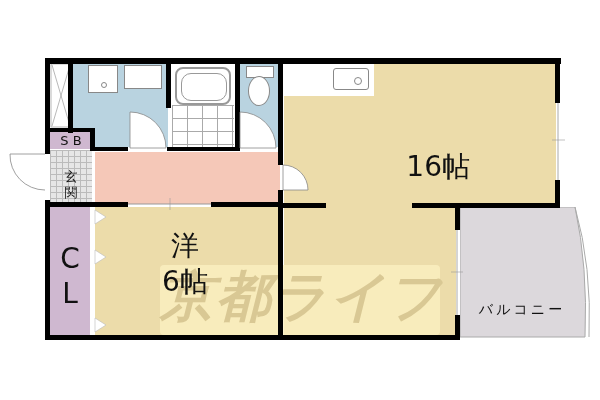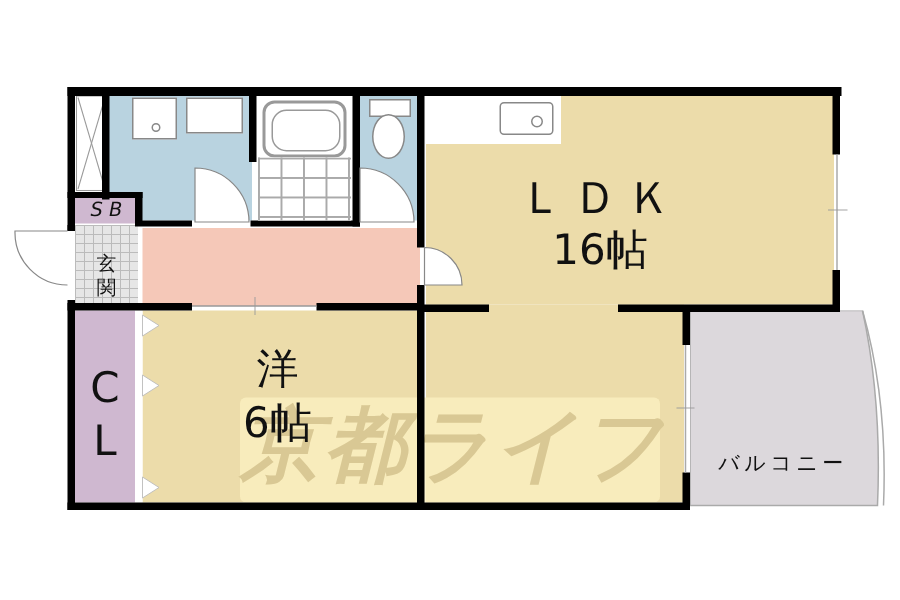--- a/index.html
+++ b/index.html
@@ -19,21 +19,21 @@
 
   <div class="abs" style="left:50px;top:63px;width:22px;height:65px;background:#fff;">
     <svg width="22" height="65" style="position:absolute;left:0;top:0">
       <line x1="2" y1="2" x2="20" y2="63" stroke="#999" stroke-width="0.7"></line>
       <line x1="20" y1="2" x2="2" y2="63" stroke="#999" stroke-width="0.7"></line>
       <rect x="1" y="1" width="20" height="63" fill="none" stroke="#999" stroke-width="0.7"></rect>
     </svg>
   </div>
 
   <div class="abs" style="left:50px;top:132px;width:42px;height:17px;background:#cfb8d0;"></div>
-  <div class="label" style="left:50px;top:134px;width:42px;font-size:13px;font-style:italic;">S B</div>
+  <div class="label" style="left:50px;top:134px;width:42px;font-size:13px;">S B</div>
 
   <div class="abs" style="left:50px;top:150px;width:42px;height:53px;background:#fff;
        background-image:linear-gradient(#bbb 1px, transparent 1px),linear-gradient(90deg,#bbb 1px, transparent 1px);background-size:6px 6px;background-color:#e6e6e6;"></div>
   <div class="label" style="left:50px;top:170px;width:42px;font-size:13px;background:transparent;">玄</div>
   <div class="label" style="left:50px;top:186px;width:42px;font-size:13px;">関</div>
 
   <div class="abs" style="left:95px;top:152px;width:185px;height:52px;background:#f5c8b8;"></div>
 
   <div class="abs" style="left:284px;top:63px;width:272px;height:140px;background:#ecdcaa;"></div>
   <div class="abs" style="left:284px;top:203px;width:172px;height:132px;background:#ecdcaa;"></div>
@@ -102,22 +102,21 @@
     <polygon points="95,250 106,257 95,264" fill="#fff" stroke="#bbb" stroke-width="0.6"></polygon>
     <polygon points="95,318 106,325 95,332" fill="#fff" stroke="#bbb" stroke-width="0.6"></polygon>
     <line x1="128" y1="204" x2="211" y2="204" stroke="#999" stroke-width="1"></line>
     <line x1="170" y1="198" x2="170" y2="210" stroke="#999" stroke-width="0.6"></line>
     <line x1="558" y1="103" x2="558" y2="180" stroke="#aaa" stroke-width="1"></line>
     <line x1="552" y1="140" x2="565" y2="140" stroke="#999" stroke-width="0.6"></line>
     <line x1="457" y1="230" x2="457" y2="315" stroke="#aaa" stroke-width="1"></line>
     <line x1="451" y1="272" x2="463" y2="272" stroke="#999" stroke-width="0.6"></line>
   </svg>
 
-  <div class="label" style="left:330px;top:118px;width:140px;font-size:30px;letter-spacing:6px;">ＬＤＫ</div>
-  <div class="label" style="left:330px;top:153px;width:140px;font-size:28px;">16帖</div>
+  <div class="label" style="left:330px;top:153px;width:140px;font-size:28px;text-align:right;">16帖</div>
 
   <div class="label" style="left:150px;top:232px;width:70px;font-size:28px;">洋</div>
   <div class="label" style="left:150px;top:268px;width:70px;font-size:28px;">6帖</div>
 
   <div class="label" style="left:50px;top:245px;width:40px;font-size:28px;">C</div>
   <div class="label" style="left:50px;top:280px;width:40px;font-size:28px;">L</div>
 
   <div class="label" style="left:467px;top:264px;width:110px;font-size:14px;letter-spacing:3px;margin-top:38px;">バルコニー</div>
 </div>
 

